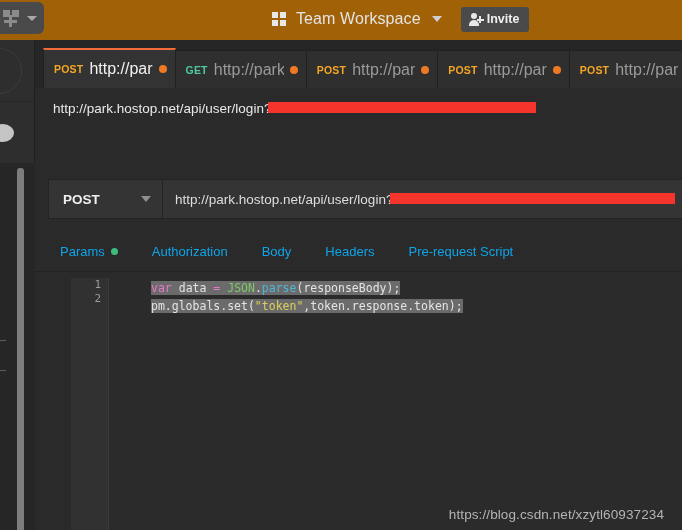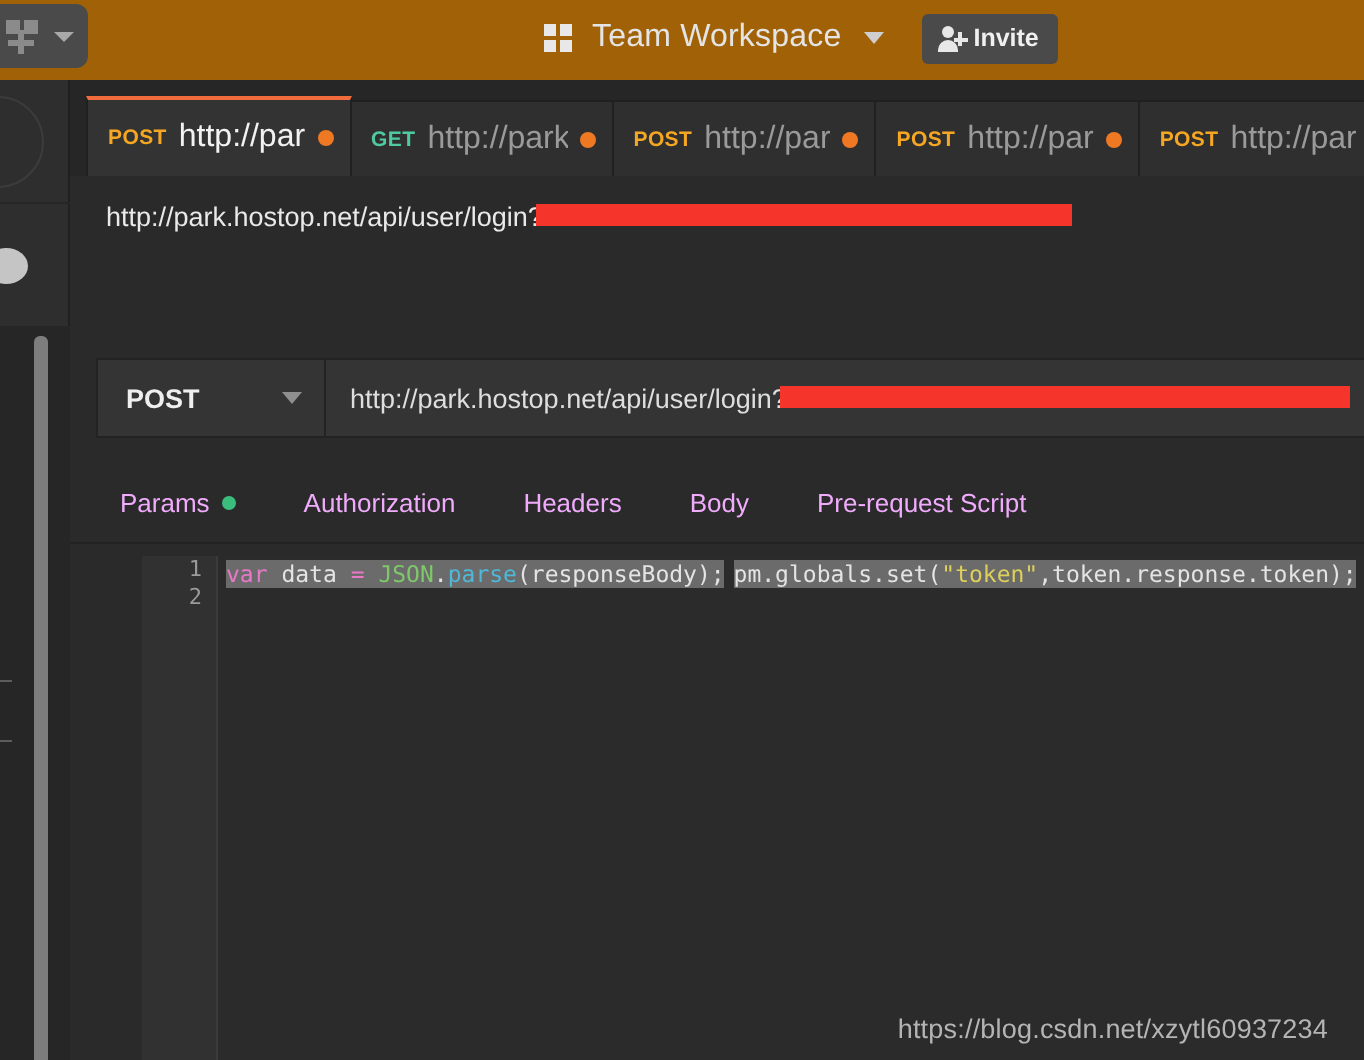--- a/index.html
+++ b/index.html
@@ -181,21 +181,21 @@
   
   .sectiontabs {
     position: absolute; left: 0; top: 192px; width: 647px; height: 40px;
     display: flex; align-items: center; padding-left: 8px; gap: 0;
     border-bottom: 1px solid #222;
   }
   .stab {
     position: relative; height: 40px; display: flex; align-items: center;
     gap: 6px; padding: 0 17px; cursor: pointer;
   }
-  .stab-label { color: #f0abfc; font-size: 13px; }
+  .stab-label { color: #0ea5e9; font-size: 13px; }
   .stab.active .stab-label { color: #ffffff; font-weight: bold; }
   .stab-dot { width: 7px; height: 7px; border-radius: 50%; background: #3bbd7e; }
   .stab-underline {
     position: absolute; left: 11px; right: 11px; bottom: 0; height: 3px;
     background: #f26b3a;
   }
 
   
   .editor {
     position: absolute; left: 36px; top: 238px; width: 646px; bottom: 0;
@@ -211,21 +211,21 @@
   }
   .codearea {
     position: absolute; left: 38px; top: 0; right: 0; bottom: 0;
     padding-left: 4px;
   }
   .codeline {
     height: 14px; line-height: 14px;
     font-family: "DejaVu Sans Mono", monospace; font-size: 11.5px;
     white-space: pre; color: #e4e4e4;
   }
-  .codeline.hl { background: #6b6b6b; display: inline-block; }
+  .codeline.hl { background: #6b6b6b; display: inline-block; margin-left: 38px; }
   .tok-kw { color: #e878c8; }
   .tok-op { color: #e878c8; }
   .tok-cls { color: #7ec86a; }
   .tok-fn  { color: #4fb8d8; }
   .tok-str { color: #ddd05a; }
   .tok-pl  { color: #e4e4e4; }
 
   
   .watermark {
     position: absolute; right: 18px; bottom: 8px;
@@ -345,25 +345,25 @@
       <div class="stab">
         <span class="stab-label">Params</span>
         <span class="stab-dot"></span>
       </div>
 
       <div class="stab">
         <span class="stab-label">Authorization</span>
       </div>
 
       <div class="stab">
+        <span class="stab-label">Body</span>
+      </div>
+
+      <div class="stab">
         <span class="stab-label">Headers</span>
-      </div>
-
-      <div class="stab">
-        <span class="stab-label">Body</span>
       </div>
 
       <div class="stab">
         <span class="stab-label">Pre-request Script</span>
       </div>
 
     </div>
 
     <div class="editor">
       <div class="gutter">

